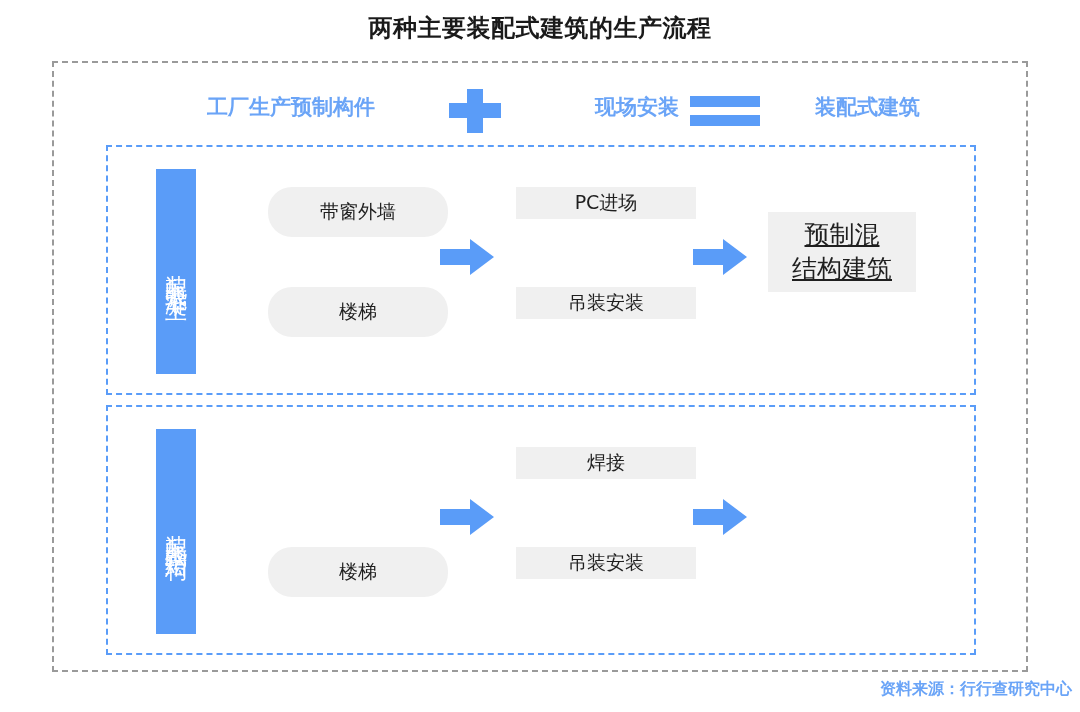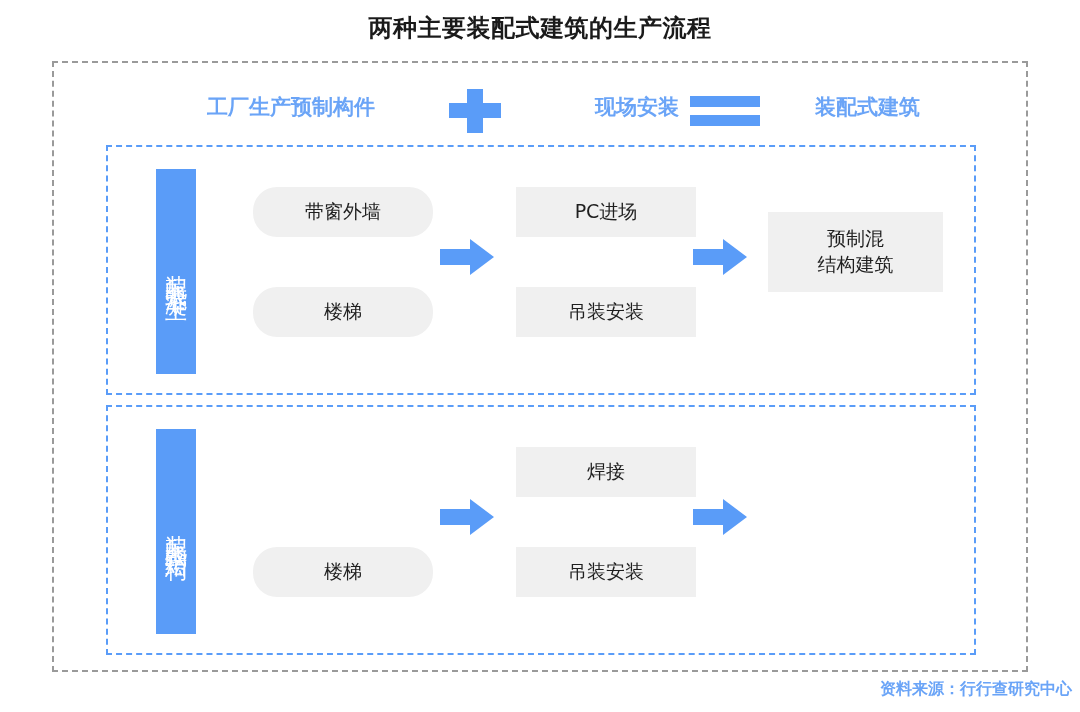--- a/index.html
+++ b/index.html
@@ -136,32 +136,33 @@
     background: #f0f0f0;
     color: #1f1f1f;
     font-size: 19px;
     display: flex;
     align-items: center;
     justify-content: center;
     text-align: center;
     line-height: 1.35;
     box-sizing: border-box;
   }
-  .gbox.stage-a { left: 145px; width: 180px; height: 50px; border-radius: 24px; }
+  .gbox.stage-a { left: 160px; width: 180px; height: 50px; border-radius: 24px; }
   .gbox.stage-a.top { top: 40px; }
   .gbox.stage-a.bot { top: 140px; }
-  .gbox.stage-b { left: 408px; width: 180px; height: 50px; }
+  .gbox.stage-b { left: 408px; width: 180px; height: 32px; }
   .gbox.stage-b.top { top: 40px; }
   .gbox.stage-b.bot { top: 140px; }
   .gbox.result {
     left: 660px;
     top: 65px;
-    width: 175px;
+    width: 148px;
     height: 80px;
-    font-size: 19px;
+    font-size: 25px;
+    text-decoration: underline;
   }
 
   
   .arrow {
     position: absolute;
     width: 54px;
     height: 36px;
   }
   .arrow.a1 { left: 332px; top: 92px; }
   .arrow.a2 { left: 585px; top: 92px; }

